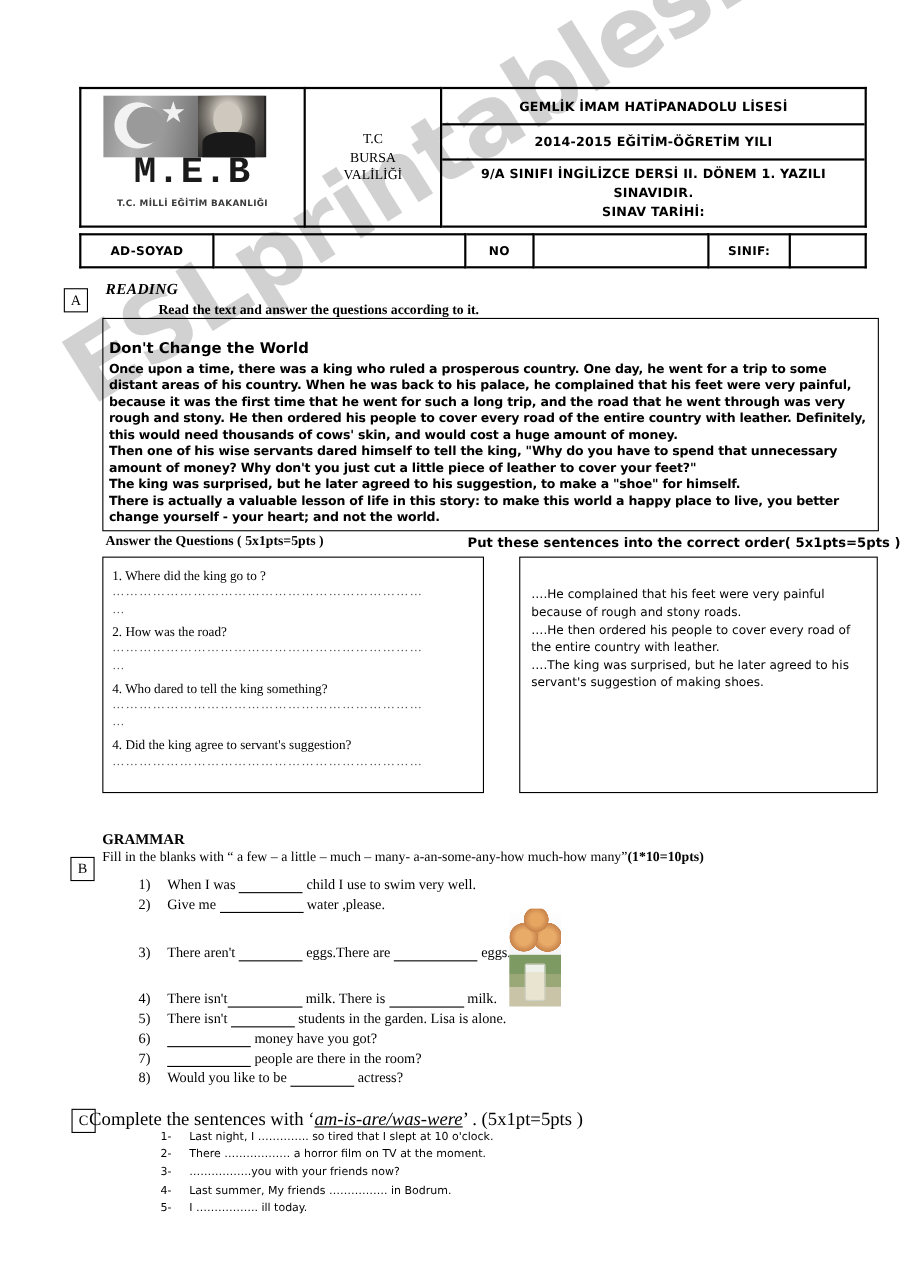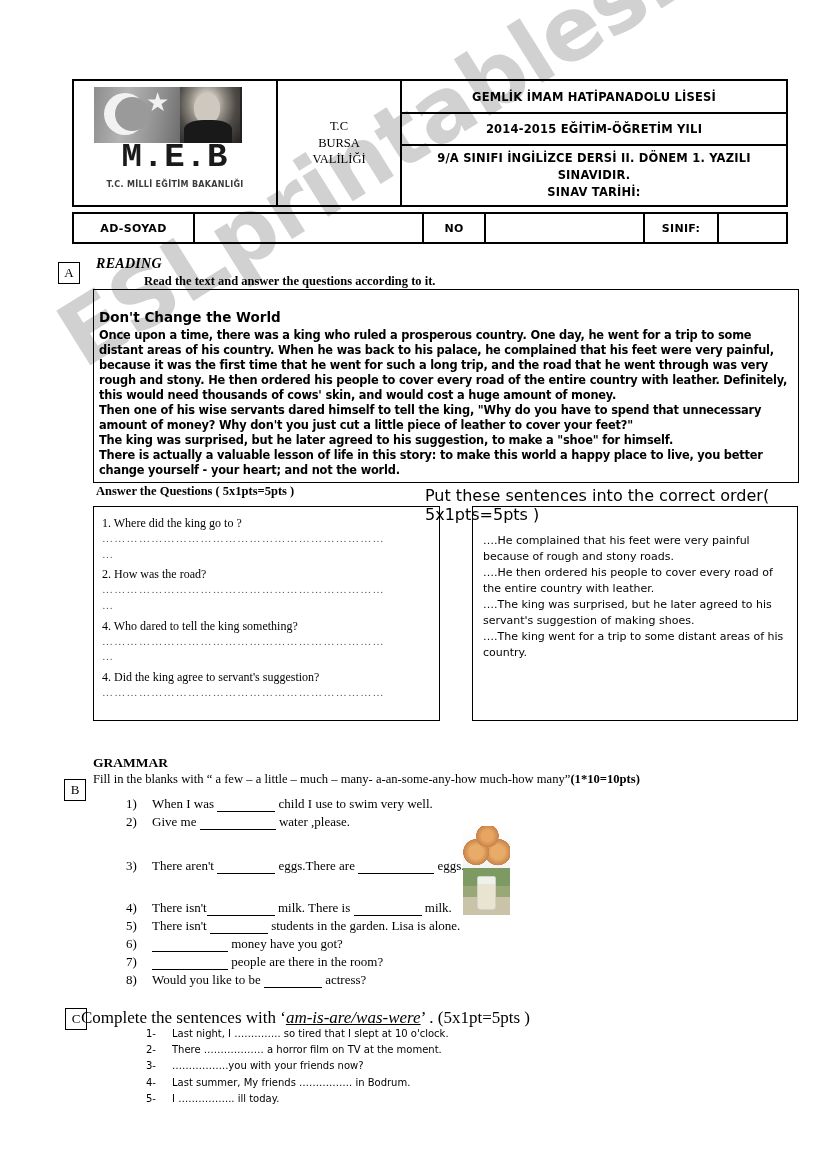--- a/index.html
+++ b/index.html
@@ -133,21 +133,21 @@
   .passage h2{margin:16px 0 1px 0;font-size:13.5px;font-weight:bold;letter-spacing:0;}
   .passage p{margin:0;}
 
   
   .qh-left{
     position:absolute;left:96px;top:484px;
     font-family:"Liberation Serif",serif;font-weight:bold;font-size:12.5px;
   }
   .qh-right{
     position:absolute;left:425px;top:486px;
-    font-family:"DejaVu Sans",sans-serif;font-weight:normal;font-size:16px;
+    font-family:"DejaVu Sans",sans-serif;font-weight:bold;font-size:12px;
   }
 
   .qbox{
     position:absolute;left:93px;top:506px;width:347px;height:215px;
     border:1.5px solid #000;box-sizing:border-box;padding:7px 8px;
     font-family:"Liberation Serif",serif;font-size:12px;
   }
   .qitem{margin-bottom:2px;}
   .qtext{line-height:1.5;}
   .dots{color:#555;letter-spacing:1.3px;font-size:11px;line-height:1.25;display:block;
@@ -312,21 +312,20 @@
       <div class="qitem">
         <div class="qtext">4. Did the king agree to servant's suggestion?</div>
         <span class="dots">……………………………………………………………</span>
       </div>
     </div>
 
     <div class="obox">
       <div>….He complained that his feet were very painful because of rough and stony roads.</div>
       <div>….He then ordered his people to cover every road of the entire country with leather.</div>
       <div>….The king was surprised, but he later agreed to his servant's suggestion of making shoes.</div>
-      <div>….The king went for a trip to some distant areas of his country.</div>
     </div>
 
     <div class="sec-box" style="left:64px;top:779px;">B</div>
     <div class="g-title">GRAMMAR</div>
     <div class="g-inst"><span>Fill in the blanks with “ a few – a little – much – many- a-an-some-any-how much-how many”</span><b>(1*10=10pts)</b></div>
 
     <div class="g-list">
       <div class="g-row">
         <span class="g-num">1)</span>
         <span><span>When I was</span> <span class="blank b60"></span> <span>child I use to swim very well.</span></span>

